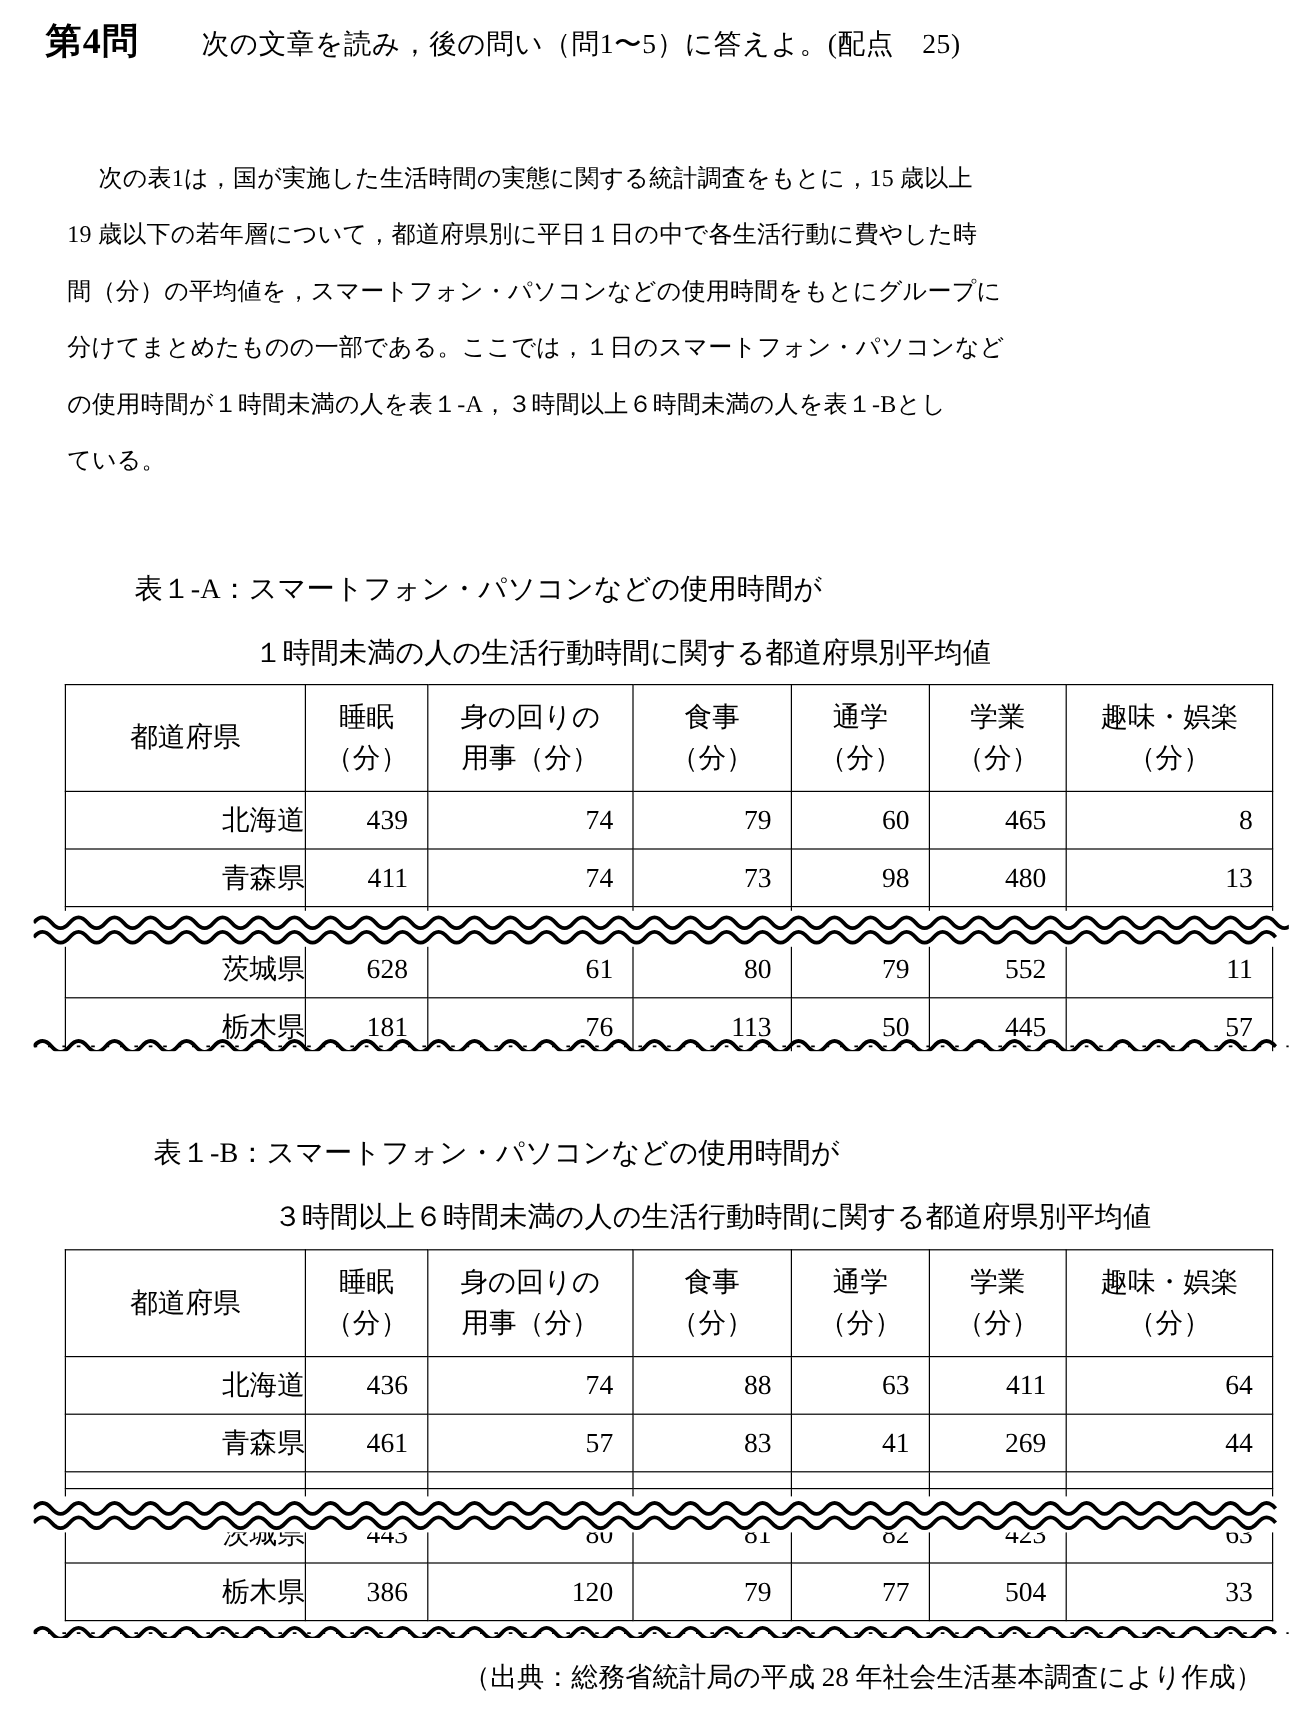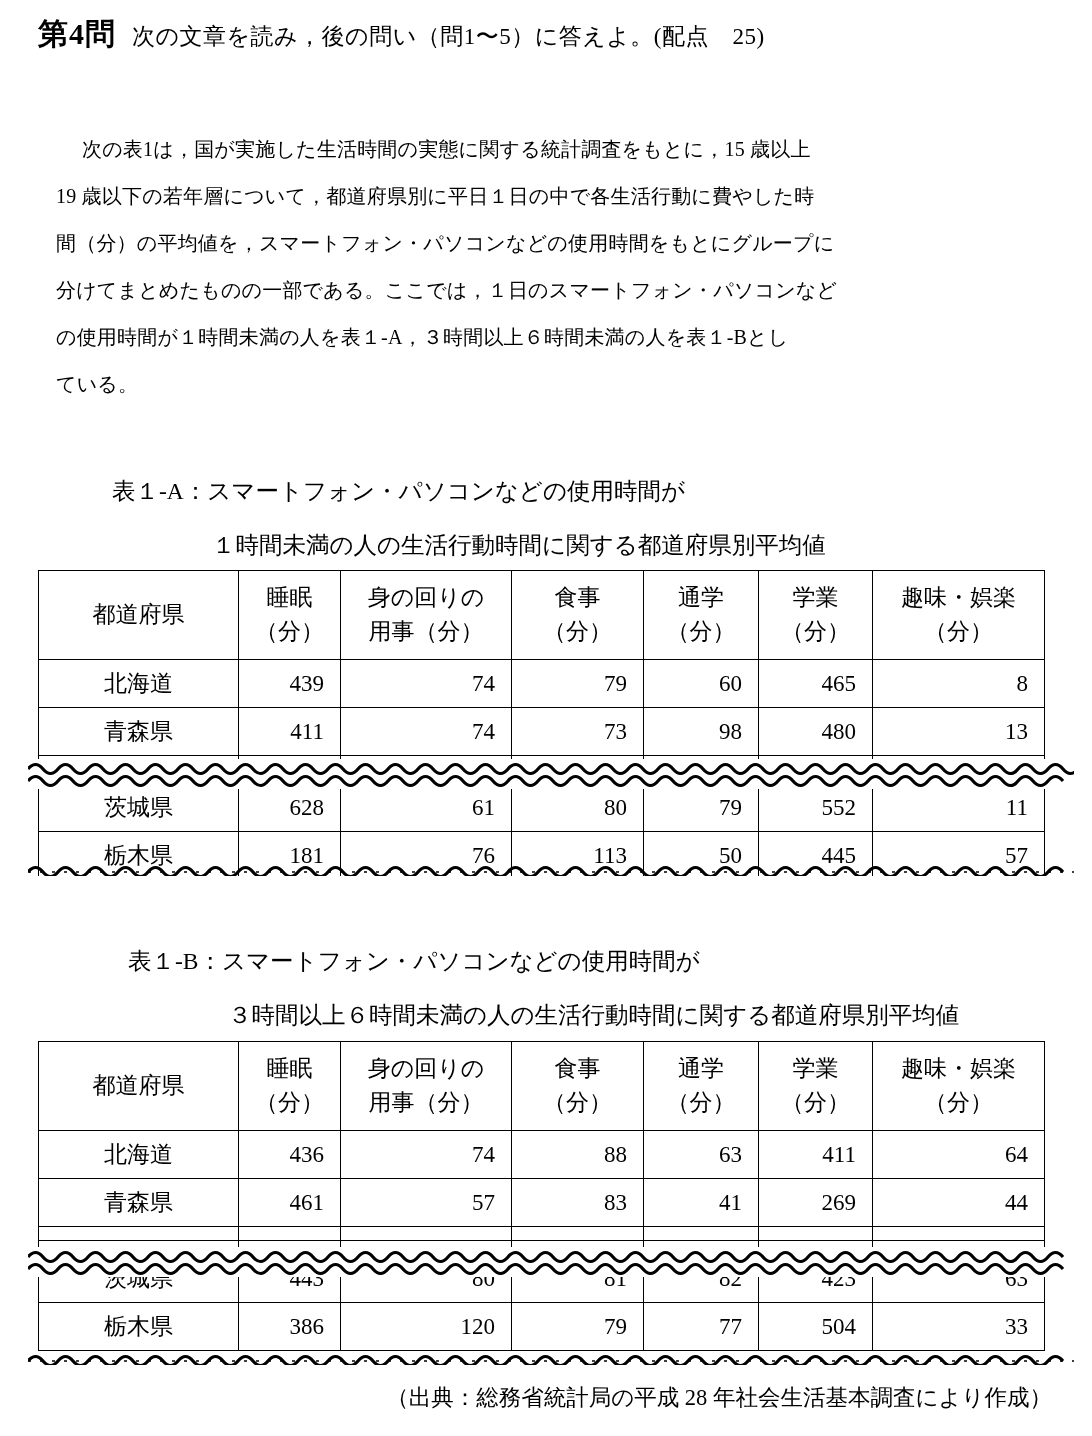--- a/index.html
+++ b/index.html
@@ -18,20 +18,21 @@
 
   
   .qhead {
     position: absolute;
     left: 38px;
     top: 14px;
     width: 1020px;
     display: flex;
     align-items: baseline;
     white-space: nowrap;
+    gap: 36px;
   }
   .qhead-label {
     font-size: 30px;
     font-weight: bold;
     letter-spacing: 1px;
   }
   .qhead-text {
     font-size: 23px;
     margin-left: 16px;
     letter-spacing: 0.5px;
@@ -62,21 +63,21 @@
   }
   .caption-line-2 {
     font-size: 23.5px;
     line-height: 34px;
     margin-top: 20px;
     margin-left: 100px;
     white-space: nowrap;
   }
 
   
-  .tablewrap { position: absolute; left: 38px; width: 1006px; }
+  .tablewrap { position: absolute; left: 54px; width: 1006px; }
   table.stat {
     border-collapse: collapse;
     width: 1006px;
     table-layout: fixed;
   }
   table.stat td, table.stat th {
     border: 1.6px solid #000;
     font-weight: normal;
     font-size: 23px;
     padding: 0;
@@ -84,21 +85,21 @@
   }
   table.stat th.hd {
     height: 88px;
     text-align: center;
     vertical-align: middle;
     line-height: 34px;
   }
   table.stat th.hd .l2 { display: block; }
   table.stat td.pref {
     height: 47px;
-    text-align: center;
+    text-align: right;
     vertical-align: middle;
   }
   table.stat td.num {
     height: 47px;
     text-align: right;
     vertical-align: middle;
     padding-right: 16px;
   }
   
   table.stat tr.stub td { height: 13px; }

